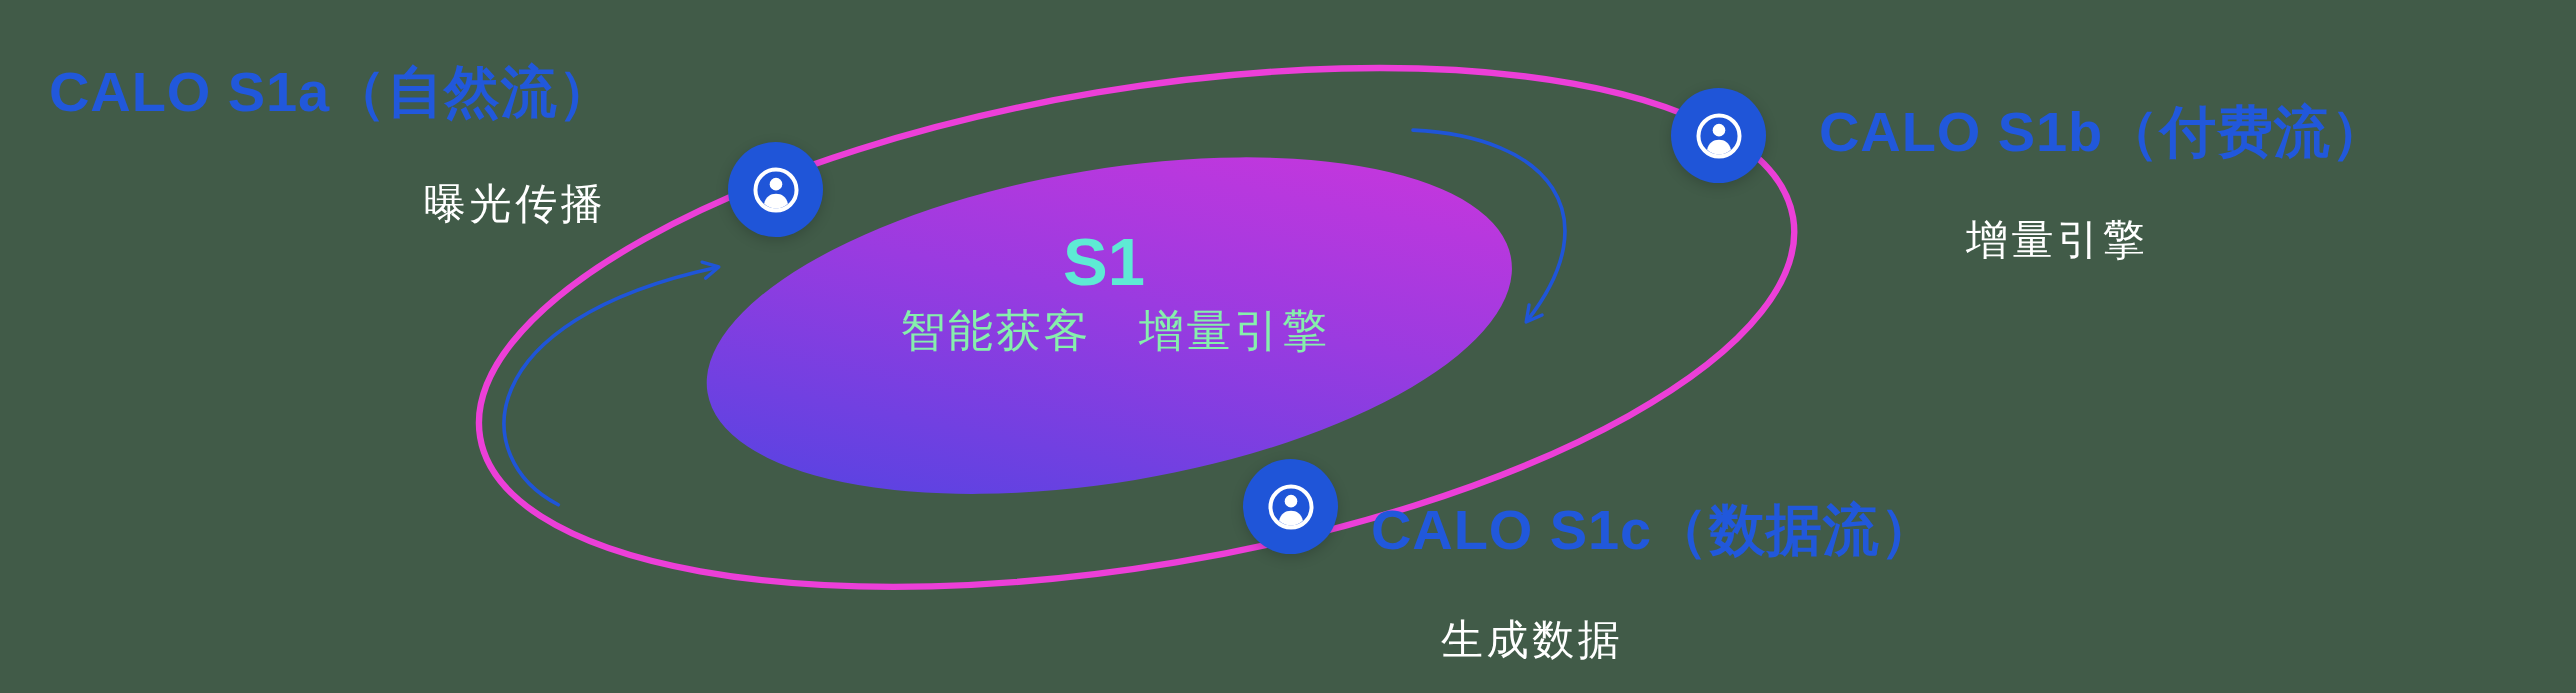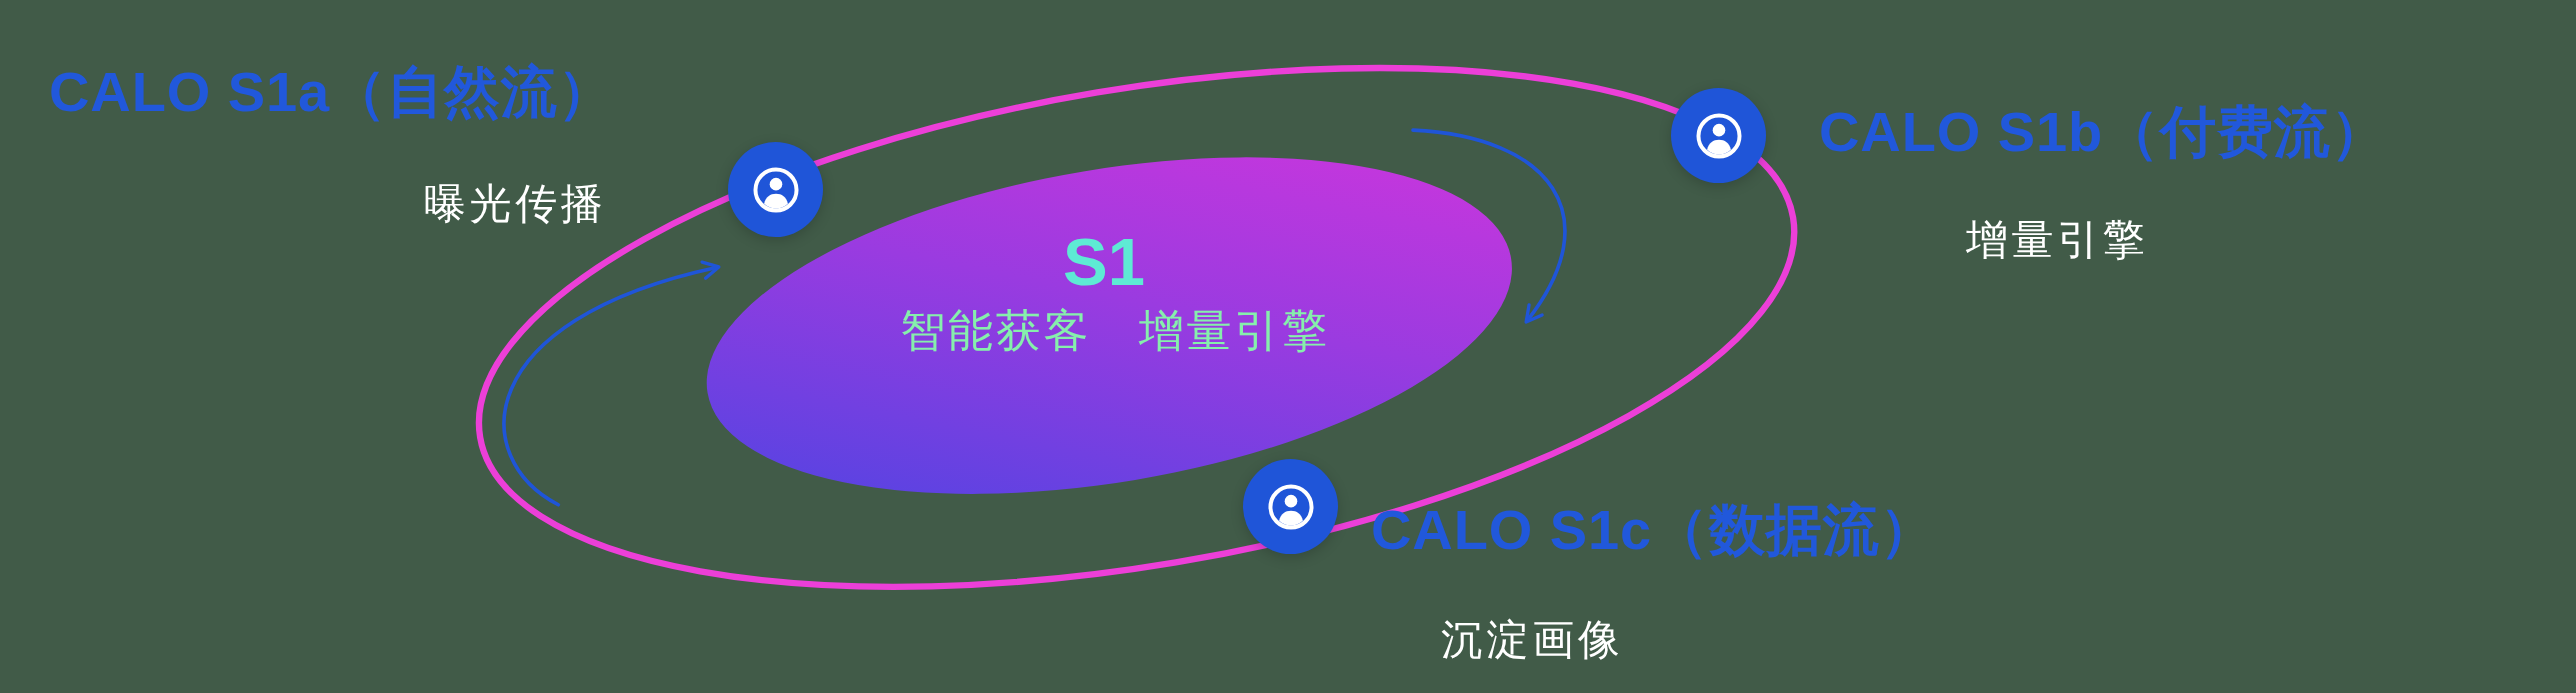--- a/index.html
+++ b/index.html
@@ -130,19 +130,19 @@
     </svg>
   </div>
 
   <div class="label-blue" style="left:49px;   top:40px;">CALO S1a（自然流）</div>
   <div class="label-white" style="left:424px;  top:160px;">曝光传播</div>
 
   <div class="label-blue" style="left:1819px; top:80px;">CALO S1b（付费流）</div>
   <div class="label-white" style="left:1966px; top:196px;">增量引擎</div>
 
   <div class="label-blue" style="left:1371px; top:478px;">CALO S1c（数据流）</div>
-  <div class="label-white" style="left:1441px; top:596px;">沉淀画像</div>
+  <div class="label-white" style="left:1441px; top:596px;">生成数据</div>
 
   <div class="core-title" style="left:1104px; top:205px;">S1</div>
   <div class="core-subtitle" style="left:1115px; top:286px;">智能获客　增量引擎</div>
 
 </div>
 
 
 </body></html>

